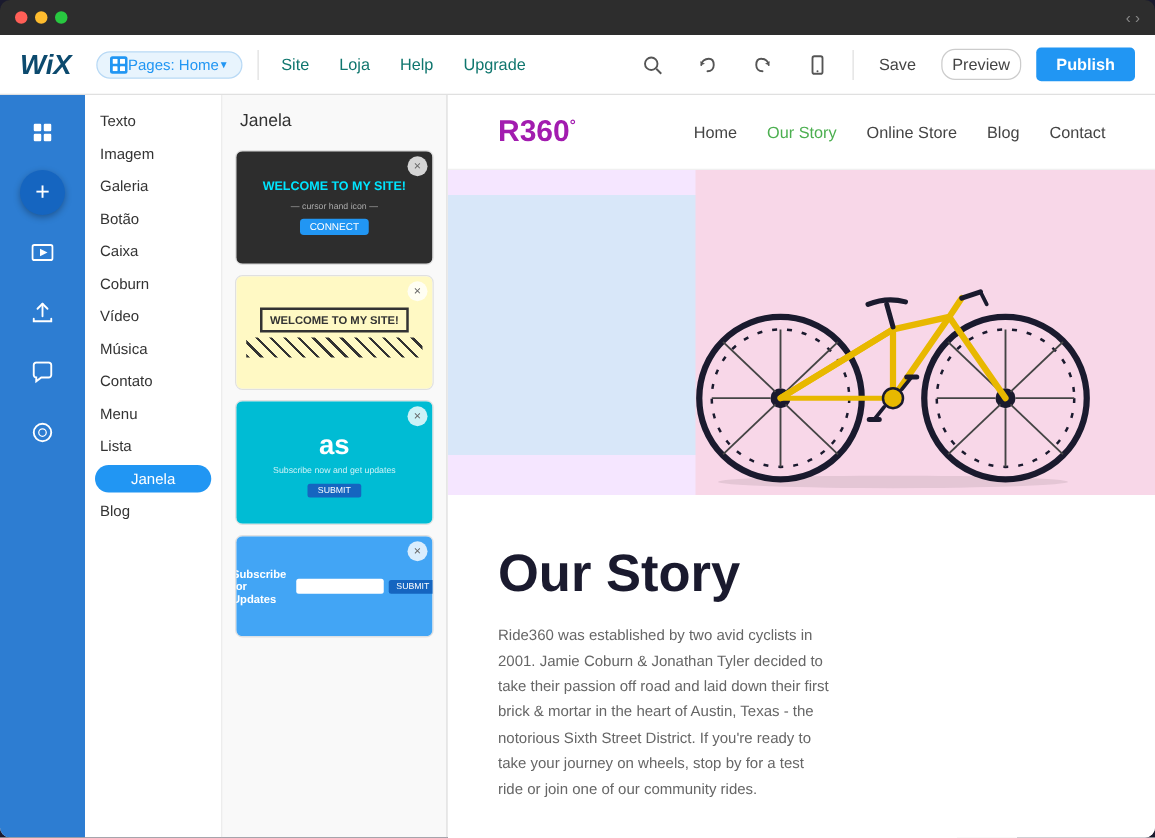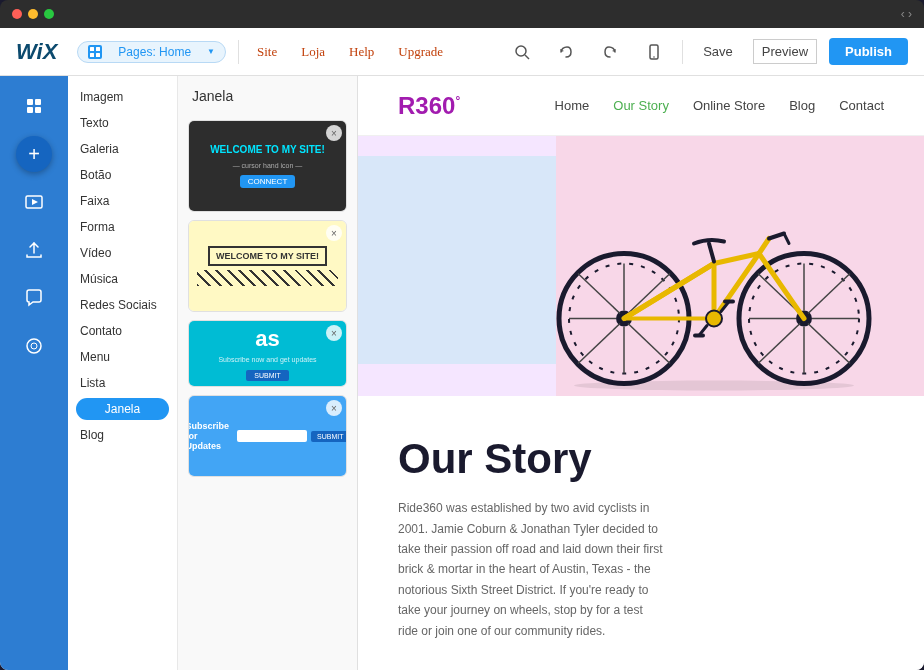--- a/index.html
+++ b/index.html
@@ -70,43 +70,42 @@
     }
     .pages-pill {
       background: #e8f4fd;
       border: 1px solid #b8d9f5;
       border-radius: 16px;
       padding: 3px 10px;
       font-size: 12px;
       color: #2196f3;
       display: flex;
       align-items: center;
-      gap: 16px;
+      gap: 0;
       cursor: pointer;
     }
     .pages-icon {
       width: 14px;
       height: 14px;
       background: #2196f3;
       border-radius: 2px;
       display: inline-flex;
       align-items: center;
       justify-content: center;
     }
     .topbar-divider {
       width: 1px;
       height: 24px;
       background: #e0e0e0;
     }
     .topbar-nav-item {
       font-size: 13px;
-      color: #c2410c;
+      color: #0f766e;
       cursor: pointer;
       padding: 4px 6px;
-      font-family: Liberation Serif, serif;
     }
     .topbar-spacer { flex: 1; }
     .topbar-icon-btn {
       width: 32px;
       height: 32px;
       display: flex;
       align-items: center;
       justify-content: center;
       cursor: pointer;
       color: #555;
@@ -117,21 +116,21 @@
       color: #444;
       cursor: pointer;
       padding: 4px 8px;
     }
     .topbar-preview-btn {
       font-size: 13px;
       color: #444;
       cursor: pointer;
       padding: 4px 8px;
       border: 1px solid #ccc;
-      border-radius: 0;
+      border-radius: 11px;
     }
     .topbar-publish-btn {
       background: #2196f3;
       color: #fff;
       border: none;
       padding: 6px 16px;
       border-radius: 4px;
       font-size: 13px;
       font-weight: 600;
       cursor: pointer;
@@ -314,21 +313,21 @@
         #333,
         #333 2px,
         transparent 2px,
         transparent 8px
       );
     }
 
     
     .widget-cyan {
       background: #00bcd4;
-      height: 65px;
+      height: 98px;
       display: flex;
       flex-direction: column;
       align-items: center;
       justify-content: center;
       gap: 4px;
     }
     .widget-cyan-text {
       color: #fff;
       font-size: 22px;
       font-weight: 700;
@@ -605,29 +604,28 @@
         <div class="sidebar-icon-shape">
           <svg width="18" height="18" viewBox="0 0 18 18" fill="none">
             <circle cx="9" cy="9" r="7" stroke="white" stroke-width="1.5" fill="none"></circle>
             <circle cx="9" cy="9" r="3" stroke="white" stroke-width="1" fill="none"></circle>
           </svg>
         </div>
       </div>
     </div>
 
     <div class="elements-panel">
+      <div class="element-item">Texto</div>
       <div class="element-item">Imagem</div>
-      <div class="element-item">Texto</div>
       <div class="element-item">Galeria</div>
       <div class="element-item">Botão</div>
-      <div class="element-item">Faixa</div>
-      <div class="element-item">Forma</div>
+      <div class="element-item">Caixa</div>
+      <div class="element-item">Coburn</div>
       <div class="element-item">Vídeo</div>
       <div class="element-item">Música</div>
-      <div class="element-item">Redes Sociais</div>
       <div class="element-item">Contato</div>
       <div class="element-item">Menu</div>
       <div class="element-item">Lista</div>
       <div class="element-item selected">Janela</div>
       <div class="element-item">Blog</div>
     </div>
 
     <div class="widget-panel">
       <div class="widget-panel-header">Janela</div>
 

